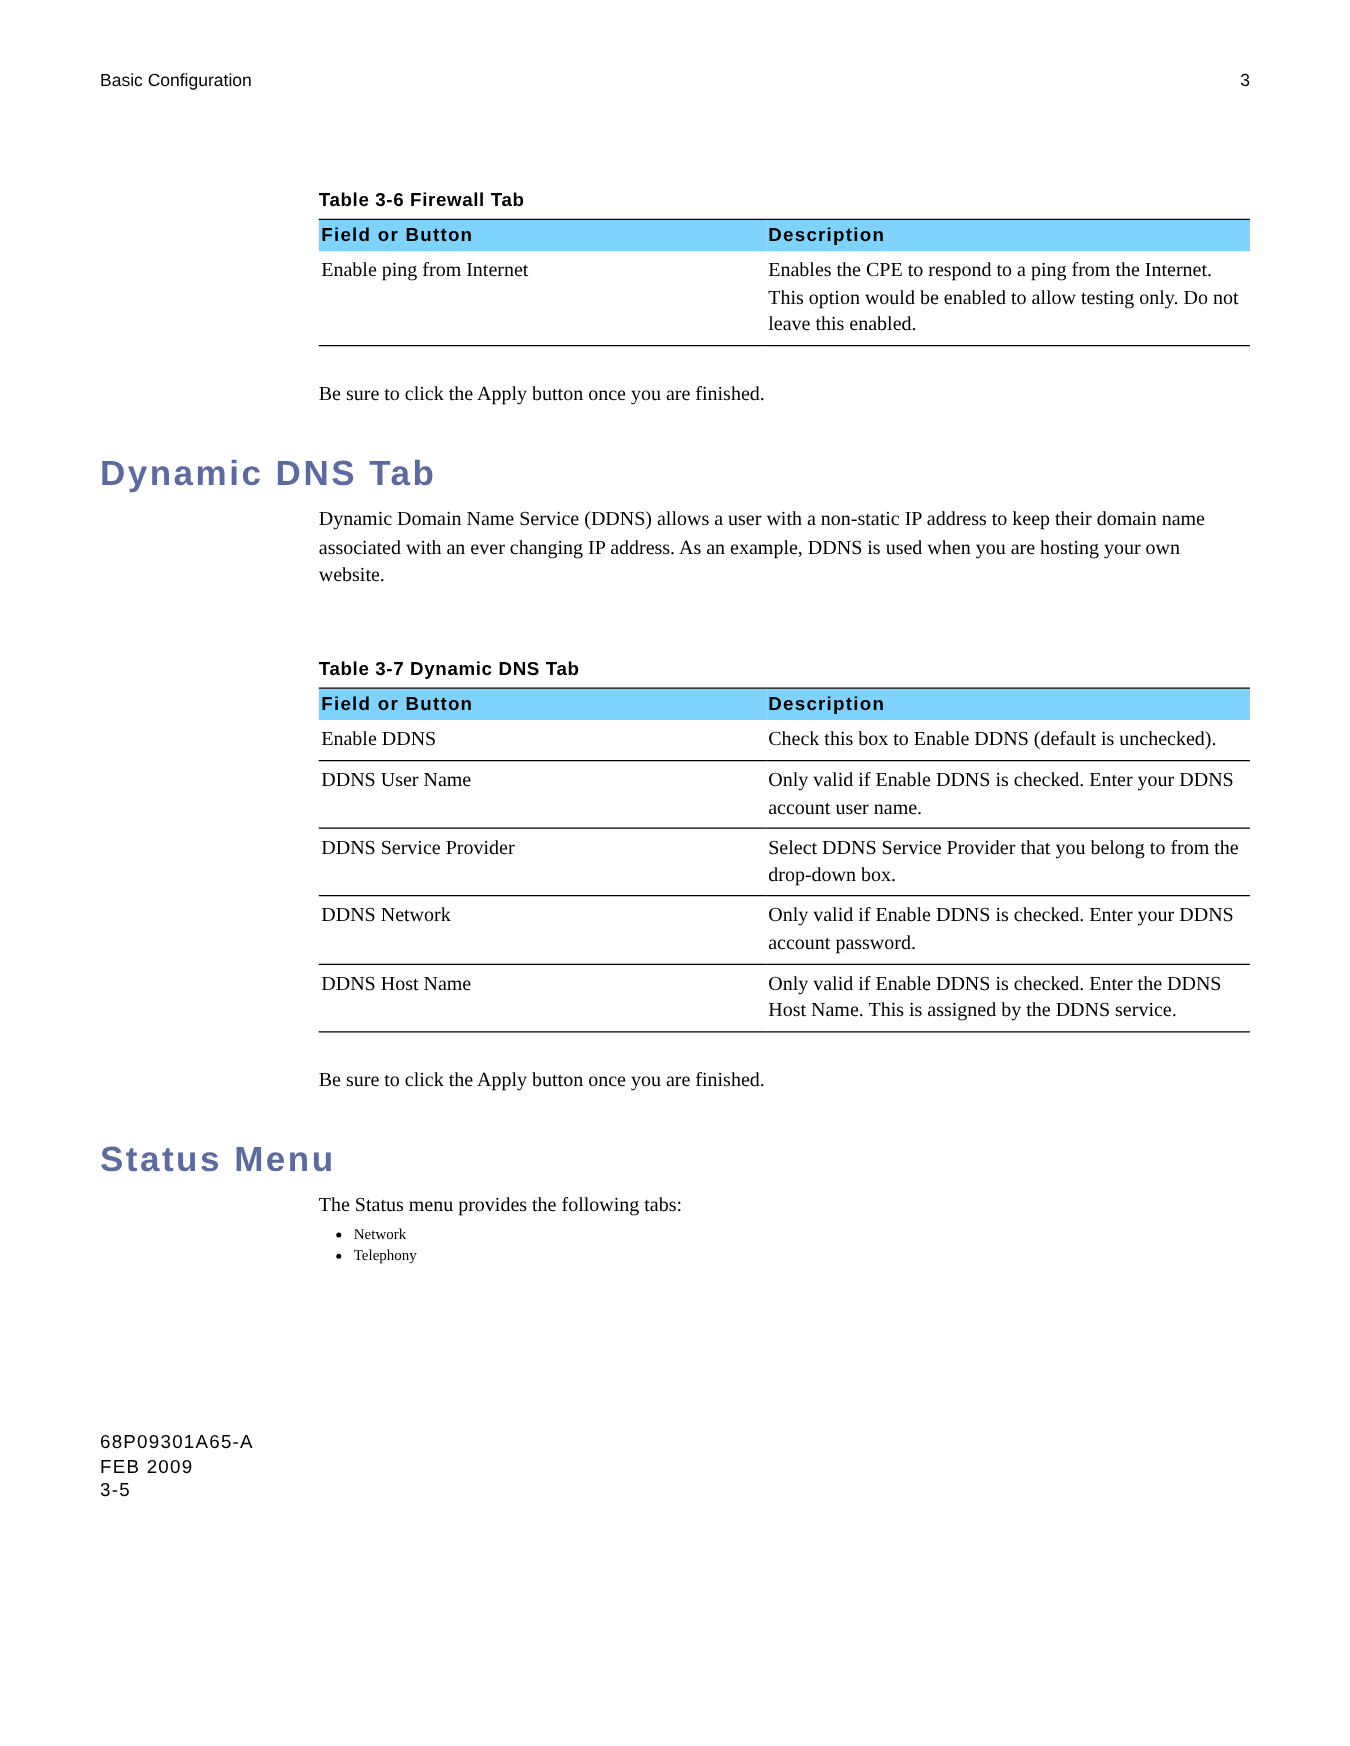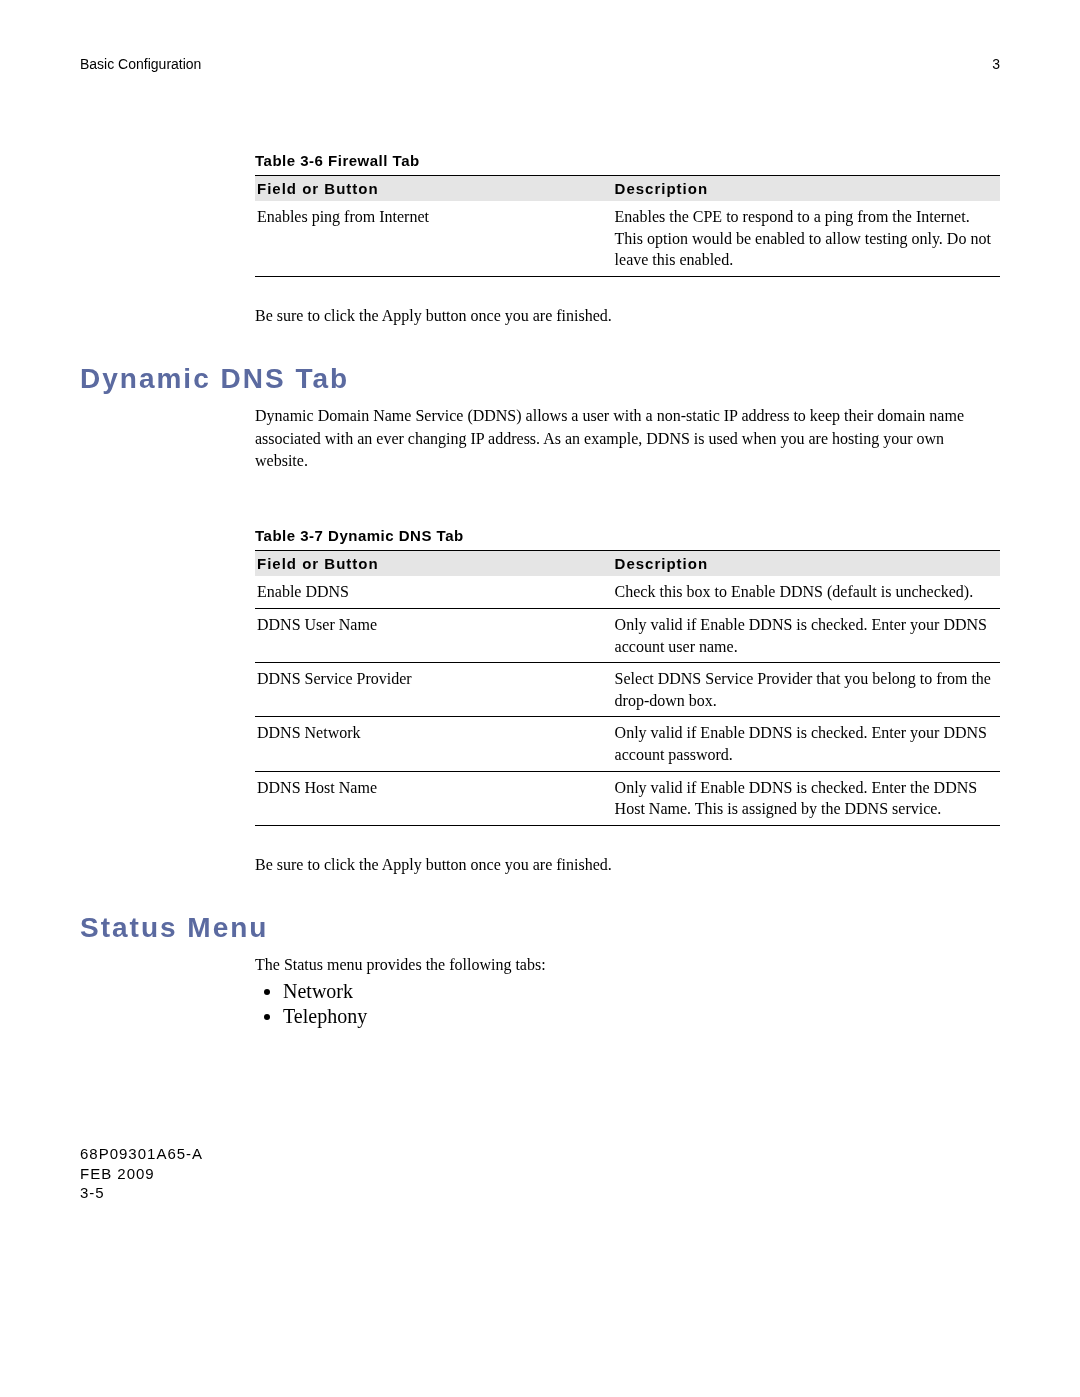--- a/index.html
+++ b/index.html
@@ -34,21 +34,21 @@
     letter-spacing: 0.5px;
     margin-bottom: 6px;
     color: #000;
   }
   table.ftable {
     width: 100%;
     border-collapse: collapse;
     font-size: 16px;
   }
   table.ftable th {
-    background: #e5e5e5;
+    background: #7dd3fc;
     text-align: left;
     font-family: Arial, Helvetica, sans-serif;
     font-weight: bold;
     letter-spacing: 1px;
     font-size: 15px;
     color: #000;
     padding: 4px 6px 4px 2px;
     border-top: 1px solid #000;
   }
   table.ftable td {
@@ -78,21 +78,21 @@
     margin-top: 36px;
     margin-bottom: 10px;
   }
   .intro {
     font-size: 16px;
     line-height: 1.4;
   }
   ul.bullets {
     margin: 4px 0 0 0;
     padding-left: 28px;
-    font-size: 20px;
+    font-size: 12px;
   }
   ul.bullets li { margin: 2px 0; }
   .footer {
     position: absolute;
     left: 80px;
     right: 80px;
     bottom: 42px;
     display: flex;
     justify-content: space-between;
     font-family: Arial, Helvetica, sans-serif;
@@ -115,21 +115,21 @@
     <div class="table-caption">Table 3-6 Firewall Tab</div>
     <table class="ftable">
       <thead>
         <tr>
           <th>Field or Button</th>
           <th>Description</th>
         </tr>
       </thead>
       <tbody>
         <tr>
-          <td>Enables ping from Internet</td>
+          <td>Enable ping from Internet</td>
           <td>Enables the CPE to respond to a ping from the Internet. This option would be enabled to allow testing only. Do not leave this enabled.</td>
         </tr>
       </tbody>
     </table>
 
     <div class="para">
       <span>Be sure to click the </span><span class="bold">Apply</span><span> button once you are finished.</span>
     </div>
   </div>
 

